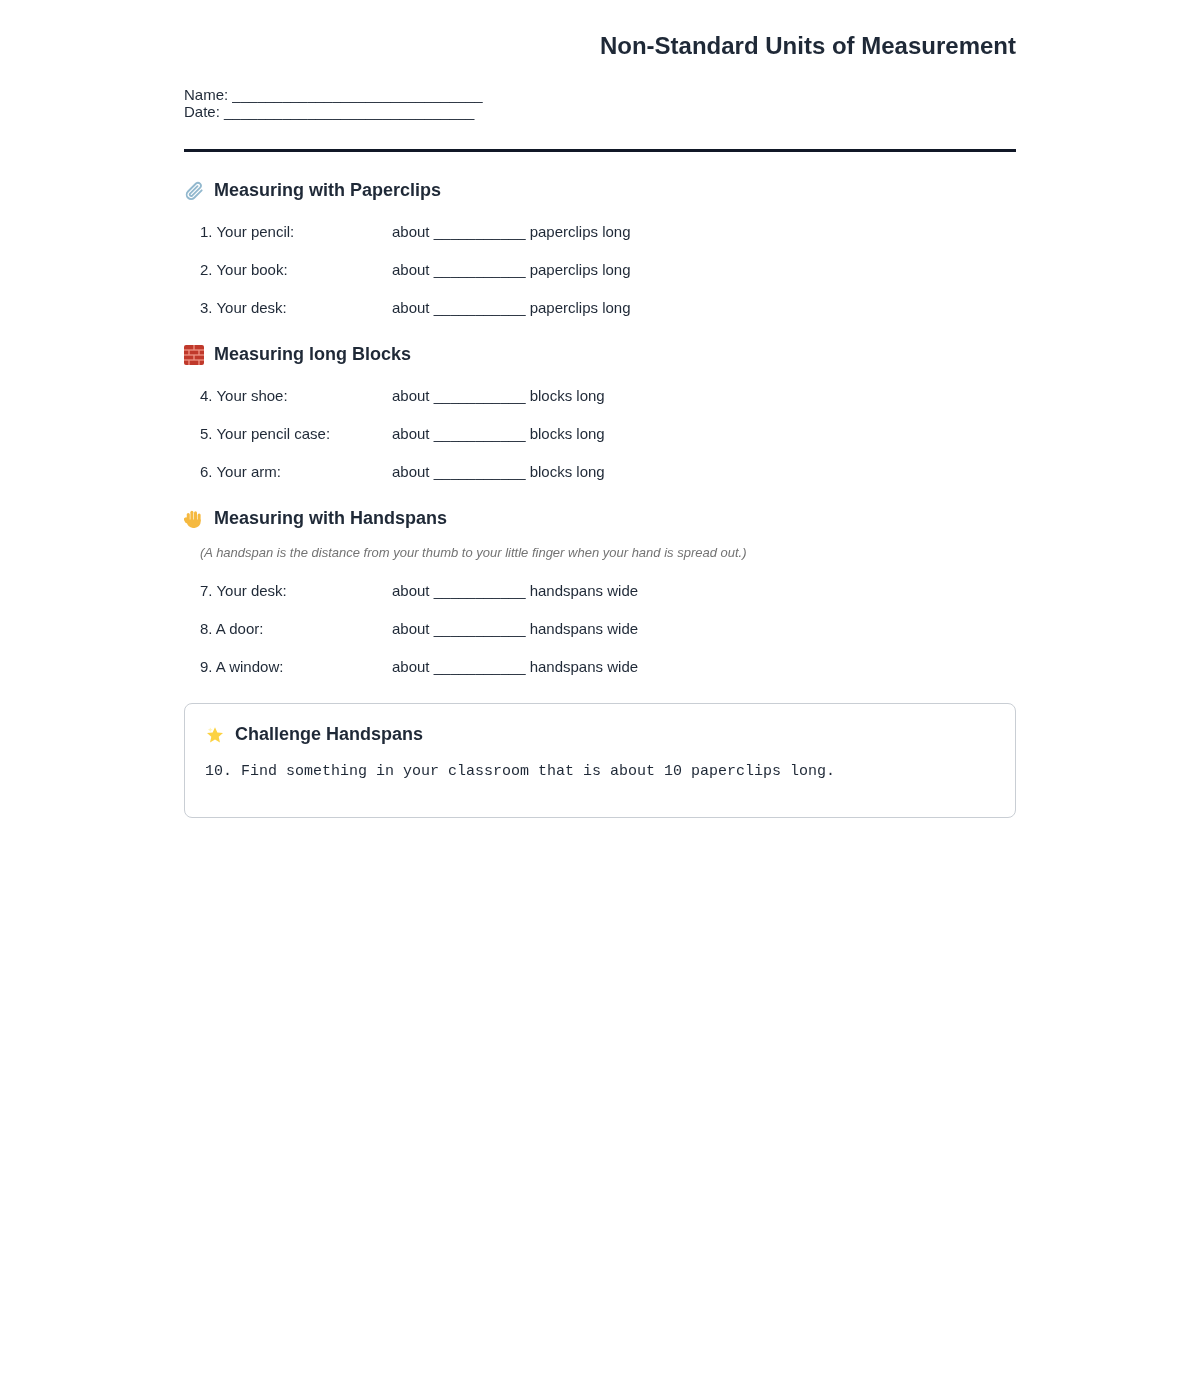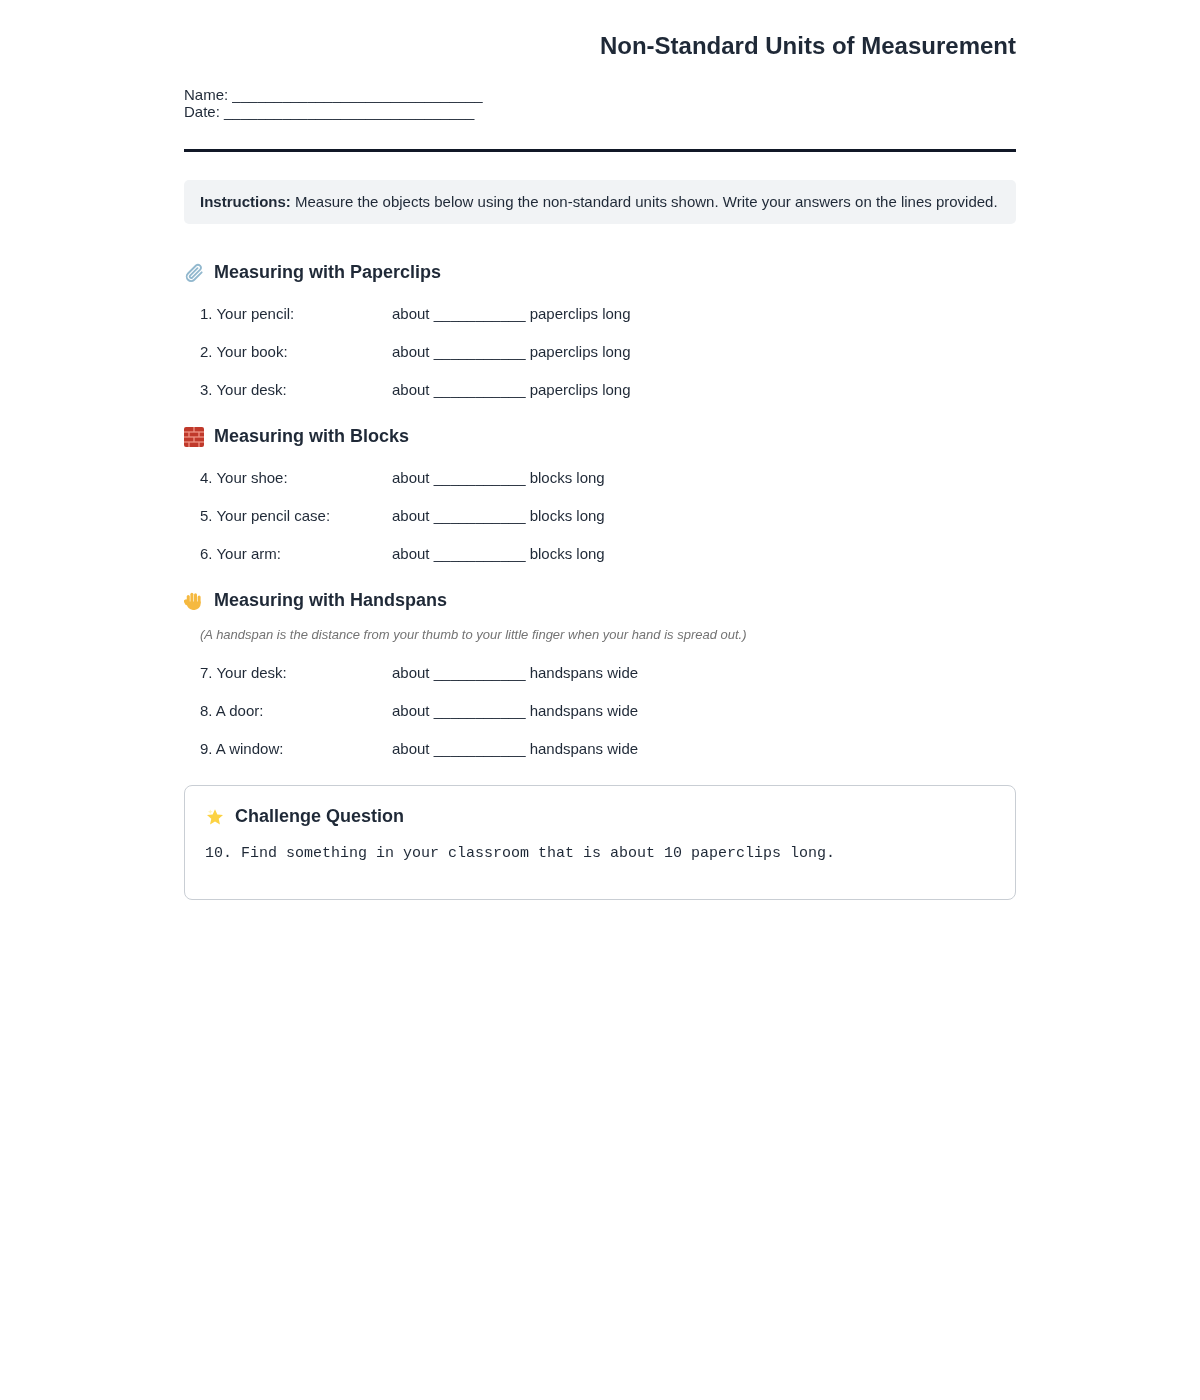--- a/index.html
+++ b/index.html
@@ -97,24 +97,20 @@
       <span class="blank-line">______________________________</span>
     </div>
     <div class="field">
       <span>Date:</span>
       <span class="blank-line">______________________________</span>
     </div>
   </div>
 
   <div class="rule"></div>
 
-  <div class="instructions">
-    <span class="bold">Instructions:</span>
-    <span>Measure the objects below using the non-standard units shown. Write your answers on the lines provided.</span>
-  </div>
 
   <div class="section">
     <div class="section-heading">
       <span class="icon">
         <svg viewBox="0 0 24 24" fill="none" stroke="#92b8ce" stroke-width="2.2" stroke-linecap="round" stroke-linejoin="round">
           <path d="M21.2 11.2l-8.9 8.9a5.3 5.3 0 0 1-7.5-7.5l9.6-9.6a3.55 3.55 0 0 1 5 5l-9.6 9.6a1.78 1.78 0 0 1-2.5-2.5l8.9-8.9"></path>
         </svg>
       </span>
       <span>Measuring with Paperclips</span>
     </div>
@@ -155,21 +151,21 @@
             <line x1="0" y1="15" x2="20" y2="15"></line>
             <line x1="10" y1="0" x2="10" y2="5"></line>
             <line x1="5" y1="5" x2="5" y2="10"></line>
             <line x1="15" y1="5" x2="15" y2="10"></line>
             <line x1="10" y1="10" x2="10" y2="15"></line>
             <line x1="5" y1="15" x2="5" y2="20"></line>
             <line x1="15" y1="15" x2="15" y2="20"></line>
           </g>
         </svg>
       </span>
-      <span>Measuring with Blocks</span>
+      <span>Measuring long Blocks</span>
     </div>
     <div class="q-row">
       <span class="q-label">4. Your shoe:</span>
       <span class="q-answer">
         <span>about</span>
         <span class="answer-blank">___________</span>
         <span>blocks long</span>
       </span>
     </div>
     <div class="q-row">
@@ -234,18 +230,18 @@
   </div>
 
   <div class="challenge-box">
     <div class="challenge-heading">
       <span class="icon">
         <svg viewBox="0 0 36 36">
           <path fill="#fcd242" d="M18 4l4.2 9.4 10.2 1-7.7 6.9 2.2 10.1L18 26l-8.9 5.4 2.2-10.1-7.7-6.9 10.2-1z"></path>
           <path fill="#fff3b8" d="M9.5 4.5l1.3 2.8 2.9 1.3-2.9 1.3-1.3 2.8-1.3-2.8-2.9-1.3 2.9-1.3z"></path>
         </svg>
       </span>
-      <span>Challenge Question</span>
+      <span>Challenge Handspans</span>
     </div>
     <div class="challenge-question">10. Find something in your classroom that is about 10 paperclips long.</div>
   </div>
 
 </div>
 
 </body></html>

